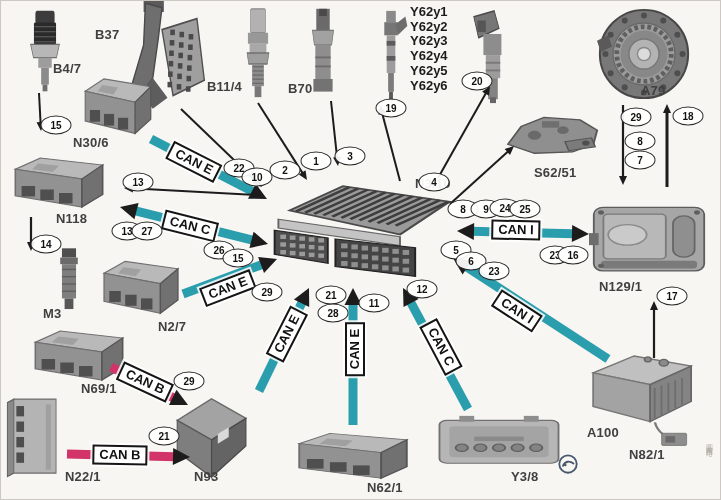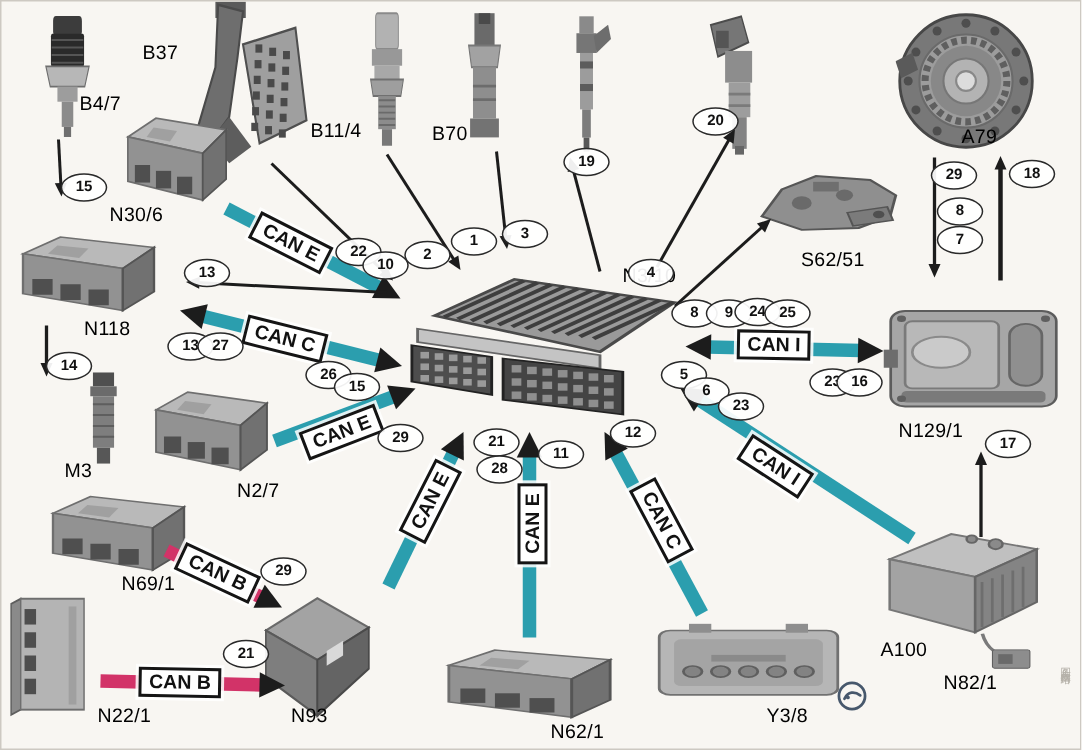--- a/index.html
+++ b/index.html
@@ -4,21 +4,21 @@
 <style>
   html,body{margin:0;padding:0;background:#ffffff}
   .stage{position:relative;width:721px;height:500px;background:#f8f6f2;
     border:1px solid #cdc9c2;box-sizing:border-box;overflow:hidden;
     font-family:"Liberation Sans","DejaVu Sans",sans-serif}
   #parts-layer{position:absolute;inset:0;z-index:1}
   .part{position:absolute}
   .part svg{width:100%;height:100%;display:block}
   #arrows{position:absolute;inset:0;z-index:2;pointer-events:none}
   #labels-layer{position:absolute;inset:0;z-index:3}
-  .plabel{position:absolute;font-weight:normal;font-size:13px;color:#000000;
+  .plabel{position:absolute;font-weight:bold;font-size:13px;color:#404040;
     white-space:nowrap;letter-spacing:.2px}
   .stackline{font-weight:bold;font-size:13px;color:#1c1c1c;white-space:nowrap}
   .can-label{position:absolute;background:#ffffff;border:2px solid #151515;
     color:#111;font-weight:bold;font-size:13px;line-height:16px;padding:0 5px;
     white-space:nowrap;transform:translate(-50%,-50%) rotate(var(--r,0deg));
     box-shadow:0 0 0 2px rgba(255,255,255,.85)}
   .badge{position:absolute;width:31px;height:19px;border-radius:50%;
     border:1.7px solid #2a2a2a;background:rgba(255,255,255,.93);color:#111;
     font-weight:bold;font-size:10px;display:flex;align-items:center;
     justify-content:center;transform:translate(-50%,-50%);box-sizing:border-box}
@@ -408,20 +408,28 @@
       <div class="plabel" style="left: 42px; top: 305px;">M3</div>
       <div class="plabel" style="left: 157px; top: 318px;">N2/7</div>
       <div class="plabel" style="left: 80px; top: 380px;">N69/1</div>
       <div class="plabel" style="left: 64px; top: 468px;">N22/1</div>
       <div class="plabel" style="left: 193px; top: 468px;">N93</div>
       <div class="plabel" style="left: 366px; top: 479px;">N62/1</div>
       <div class="plabel" style="left: 510px; top: 468px;">Y3/8</div>
       <div class="plabel" style="left: 586px; top: 424px;">A100</div>
       <div class="plabel" style="left: 628px; top: 446px;">N82/1</div>
       <div class="plabel" style="left: 598px; top: 278px;">N129/1</div>
+      <div style="position: absolute; left: 409px; top: 4px;">
+        <div class="stackline" style="line-height: 14.7px;">Y62y1</div>
+        <div class="stackline" style="line-height: 14.7px;">Y62y2</div>
+        <div class="stackline" style="line-height: 14.7px;">Y62y3</div>
+        <div class="stackline" style="line-height: 14.7px;">Y62y4</div>
+        <div class="stackline" style="line-height: 14.7px;">Y62y5</div>
+        <div class="stackline" style="line-height: 14.7px;">Y62y6</div>
+      </div>
       <div class="can-label" style="left: 193px; top: 161px; --r: 27deg;">CAN E</div>
       <div class="can-label" style="left: 189px; top: 225px; --r: 14deg;">CAN C</div>
       <div class="can-label" style="left: 227px; top: 287px; --r: -21deg;">CAN E</div>
       <div class="can-label" style="left: 286px; top: 333px; --r: -63deg;">CAN E</div>
       <div class="can-label" style="left: 354px; top: 348px; --r: -90deg;">CAN E</div>
       <div class="can-label" style="left: 440px; top: 346px; --r: 62deg;">CAN C</div>
       <div class="can-label" style="left: 516px; top: 310px; --r: 33deg;">CAN I</div>
       <div class="can-label" style="left: 515px; top: 229px; --r: 1deg;">CAN I</div>
       <div class="can-label" style="left: 144px; top: 381px; --r: 25deg;">CAN B</div>
       <div class="can-label" style="left: 119px; top: 454px; --r: 1deg;">CAN B</div>

